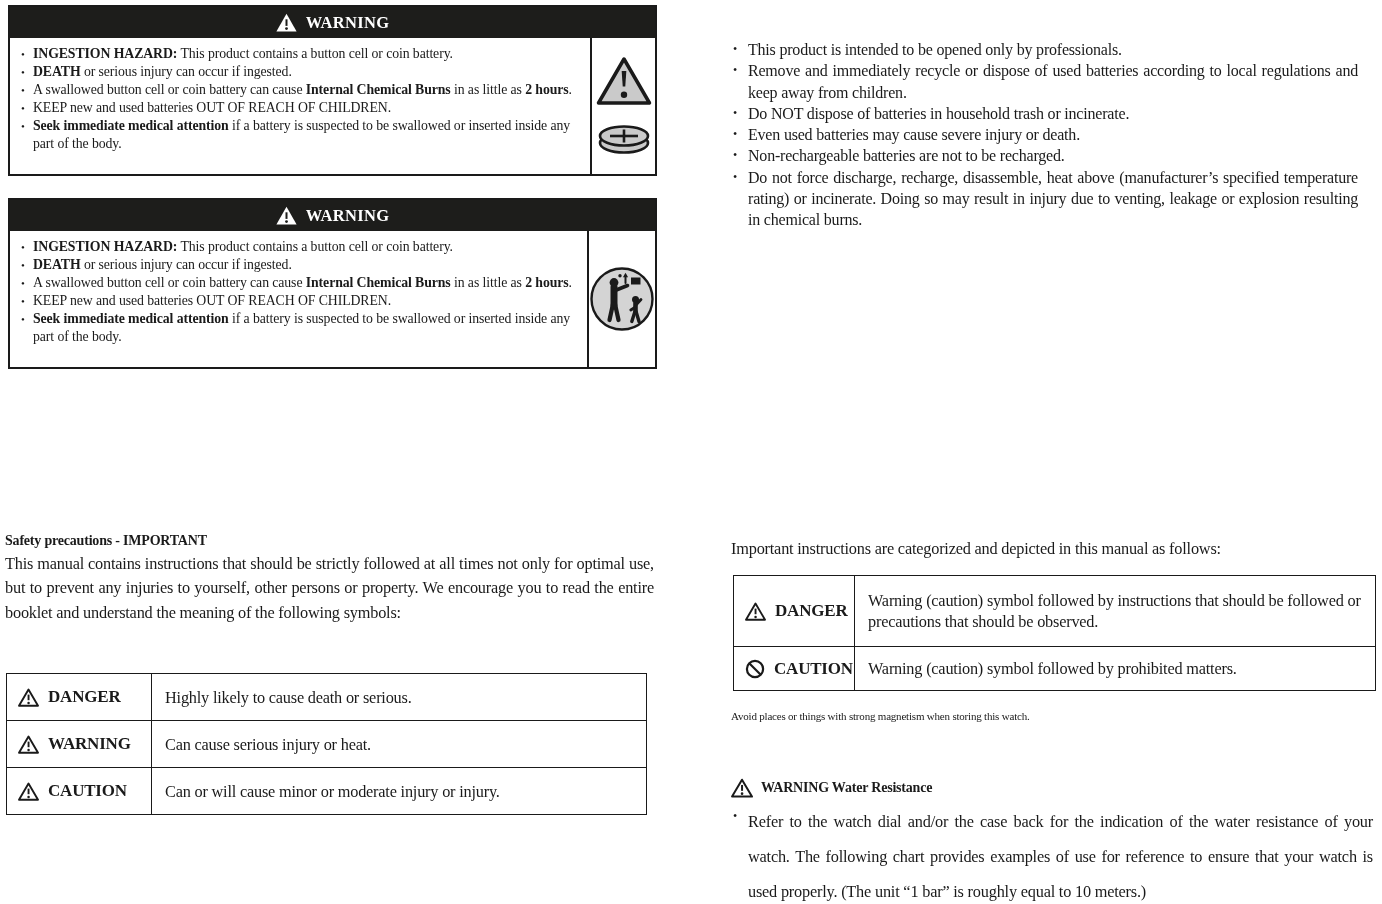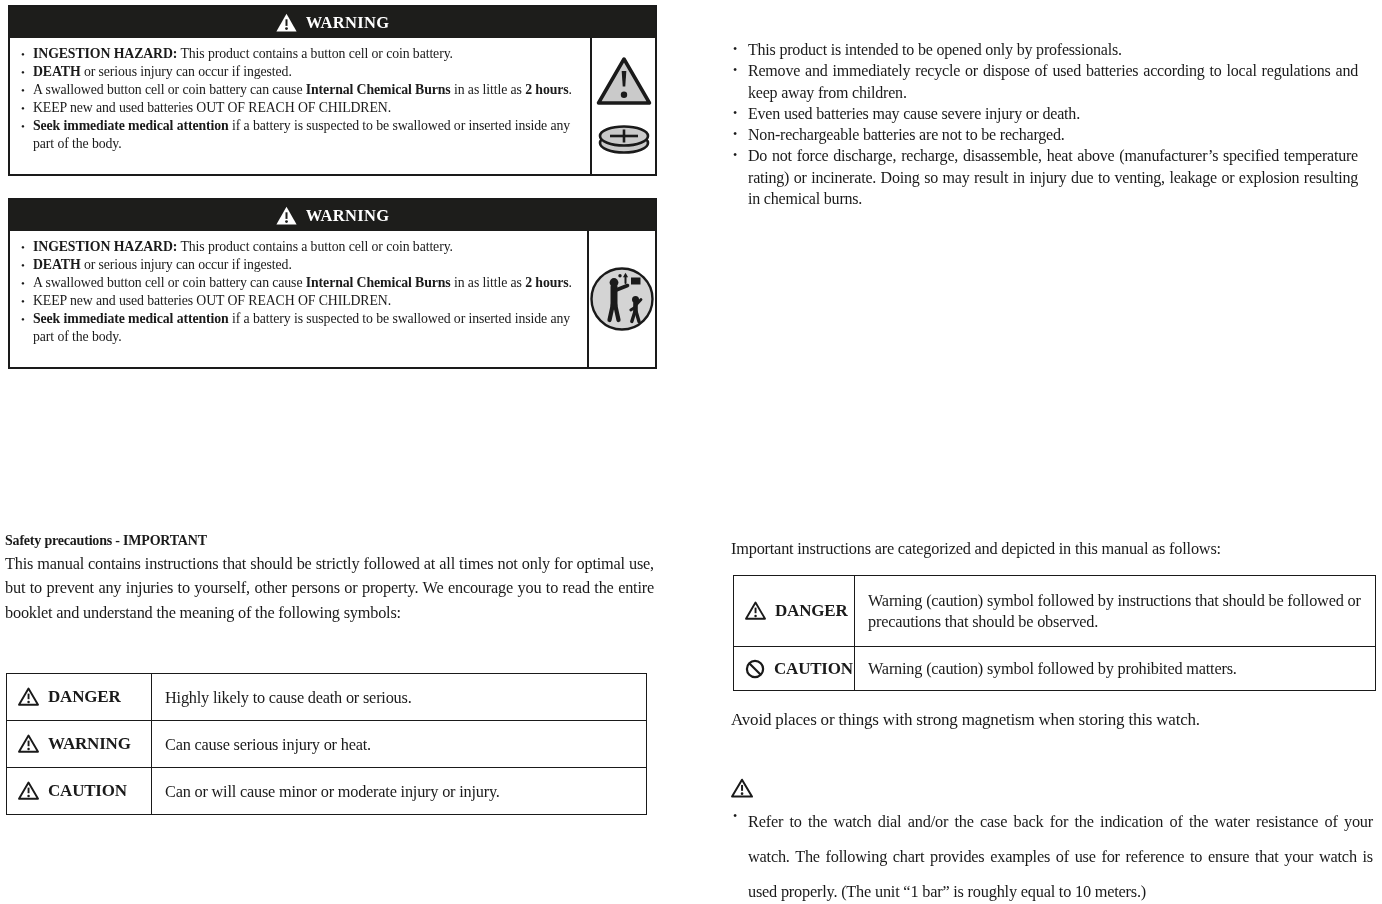--- a/index.html
+++ b/index.html
@@ -66,38 +66,38 @@
   #safety p {
     margin: 3px 0 4px 0; font-size: 16.3px; line-height: 24.4px;
     letter-spacing: -0.2px; text-align: justify;
   }
 
   
   .sym-table { border-collapse: collapse; background: #fff; }
   .sym-table td { border: 1.5px solid #1a1a1a; vertical-align: middle; }
   .sym-table .label-cell { }
   .label-inner {
-    display: flex; align-items: flex-start; gap: 9px; padding-left: 10px;
+    display: flex; align-items: flex-end; gap: 9px; padding-left: 10px;
     font-weight: bold; font-size: 17px; letter-spacing: -0.2px; white-space: nowrap;
   }
   .desc-cell { padding: 4px 10px 4px 13px; font-size: 16.3px; line-height: 21px; letter-spacing: -0.2px; }
 
   #sym-table { position: absolute; left: 6px; top: 673px; width: 641px; }
   #sym-table td { height: 38px; }
   #sym-table .label-cell { width: 142px; }
 
   #cat-intro { position: absolute; left: 731px; top: 539px; margin: 0; font-size: 16.3px; letter-spacing: -0.2px; }
   #cat-table { position: absolute; left: 733px; top: 575px; width: 643px; }
   #cat-table .label-cell { width: 118px; }
   #cat-table .row-tall td { height: 62px; }
   #cat-table .row-short td { height: 35px; }
 
   
   #storing { position: absolute; left: 731px; top: 706px; width: 648px; }
-  #storing p { margin: 4px 0 0 0; font-size: 17px; letter-spacing: -0.2px; }
+  #storing p { margin: 4px 0 0 0; font-size: 11px; letter-spacing: -0.2px; }
 
   #water { position: absolute; left: 731px; top: 778px; width: 648px; }
   .water-head { display: flex; align-items: center; gap: 8px; }
   #water-list { margin-top: 6px; width: 642px; }
   #water-list li { font-size: 16.3px; line-height: 35px; letter-spacing: -0.2px; }
   #water-list li::before { line-height: 24.4px; }
 
   .icon { display: inline-flex; align-items: center; }
   svg { display: block; }
 </style>
@@ -188,20 +188,21 @@
             <line x1="47.2" y1="46" x2="50" y2="55.5" stroke="#1a1a1a" stroke-width="3.4"></line>
           </svg>
         </span>
       </div>
     </div>
   </section>
 
   <ul class="dot-list" id="top-right-list">
     <li>This product is intended to be opened only by professionals.</li>
     <li>Remove and immediately recycle or dispose of used batteries according to local regulations and keep away from children.</li>
+    <li>Do NOT dispose of batteries in household trash or incinerate.</li>
     <li>Even used batteries may cause severe injury or death.</li>
     <li>Non-rechargeable batteries are not to be recharged.</li>
     <li>Do not force discharge, recharge, disassemble, heat above (manufacturer’s specified temperature rating) or incinerate. Doing so may result in injury due to venting, leakage or explosion resulting in chemical burns.</li>
   </ul>
 
   <section id="safety">
     <h2 class="section-heading">Safety precautions - IMPORTANT</h2>
     <p>This manual contains instructions that should be strictly followed at all times not only for optimal use, but to prevent any injuries to yourself, other persons or property. We encourage you to read the entire booklet and understand the meaning of the following symbols:</p>
   </section>
 
@@ -297,20 +298,21 @@
 
   <section id="water">
     <div class="water-head">
       <span class="icon">
         <svg width="22" height="20" viewBox="0 0 21 19">
             <path d="M10.5 1.6 L20 17.7 L1 17.7 Z" fill="none" stroke="#1a1a1a" stroke-width="1.9" stroke-linejoin="round"></path>
             <rect x="9.6" y="6.6" width="1.9" height="5.6" fill="#1a1a1a"></rect>
             <circle cx="10.55" cy="14.9" r="1.25" fill="#1a1a1a"></circle>
           </svg>
       </span>
+      <span class="section-heading">WARNING Water Resistance</span>
     </div>
     <ul class="dot-list" id="water-list">
       <li>Refer to the watch dial and/or the case back for the indication of the water resistance of your watch. The following chart provides examples of use for reference to ensure that your watch is used properly. (The unit “1 bar” is roughly equal to 10 meters.)</li>
       <li>WATER RESIST(ANT) ×× bar may also be indicated as W. R. ×× bar.</li>
     </ul>
   </section>
 
 </div>
 
 </body></html>

